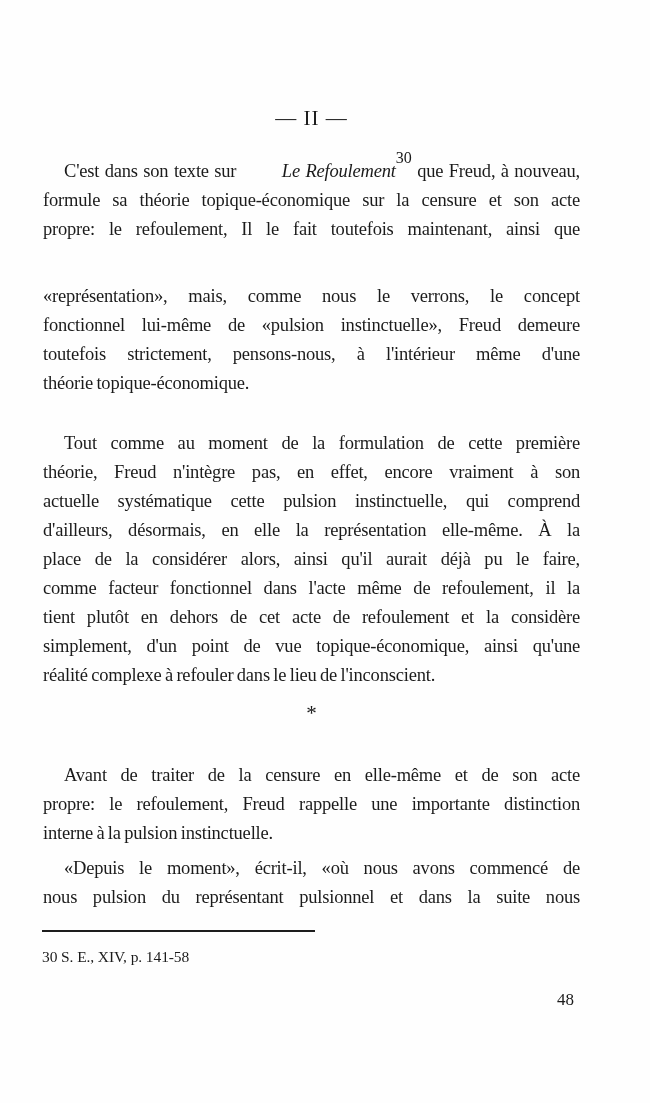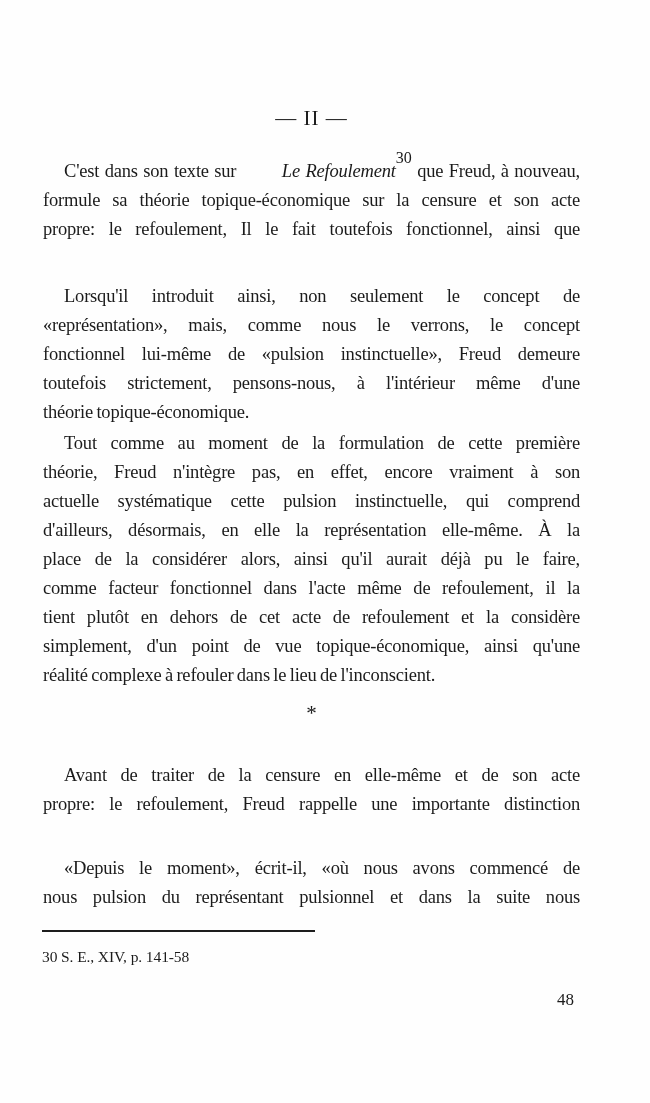--- a/index.html
+++ b/index.html
@@ -95,25 +95,24 @@
 </head>
 <body>
 
 <div class="page">
 
   <div class="heading">— II —</div>
 
   <div class="para" style="top:157px">
     <div class="line first"><span>C'est dans son texte sur </span><em class="title-italic">Le Refoulement</em><sup class="fn-ref">30</sup><span> que Freud, à nouveau,</span></div>
     <div class="line">formule sa théorie topique-économique sur la censure et son acte</div>
-    <div class="line">propre: le refoulement, Il le fait toutefois fonctionnel, ainsi que</div>
+    <div class="line">propre: le refoulement, Il le fait toutefois maintenant, ainsi que</div>
   </div>
 
   <div class="para" style="top:282px">
-    <div class="line first">Lorsqu'il introduit ainsi, non seulement le concept de</div>
     <div class="line">«représentation», mais, comme nous le verrons, le concept</div>
     <div class="line">fonctionnel lui-même de «pulsion instinctuelle», Freud demeure</div>
     <div class="line">toutefois strictement, pensons-nous, à l'intérieur même d'une</div>
     <div class="line last">théorie topique-économique.</div>
   </div>
 
   <div class="para" style="top:429px">
     <div class="line first">Tout comme au moment de la formulation de cette première</div>
     <div class="line">théorie, Freud n'intègre pas, en effet, encore vraiment à son</div>
     <div class="line">actuelle systématique cette pulsion instinctuelle, qui comprend</div>
@@ -123,20 +122,21 @@
     <div class="line">tient plutôt en dehors de cet acte de refoulement et la considère</div>
     <div class="line">simplement, d'un point de vue topique-économique, ainsi qu'une</div>
     <div class="line last">réalité complexe à refouler dans le lieu de l'inconscient.</div>
   </div>
 
   <div class="separator">*</div>
 
   <div class="para" style="top:761px">
     <div class="line first">Avant de traiter de la censure en elle-même et de son acte</div>
     <div class="line">propre: le refoulement, Freud rappelle une importante distinction</div>
+    <div class="line last">interne à la pulsion instinctuelle.</div>
   </div>
 
   <div class="para" style="top:854px">
     <div class="line first">«Depuis le moment», écrit-il, «où nous avons commencé de</div>
     <div class="line">nous pulsion du représentant pulsionnel et dans la suite nous</div>
   </div>
 
   <div class="footnote-rule"></div>
 
   <div class="footnote-text">30 S. E., XIV, p. 141-58</div>

